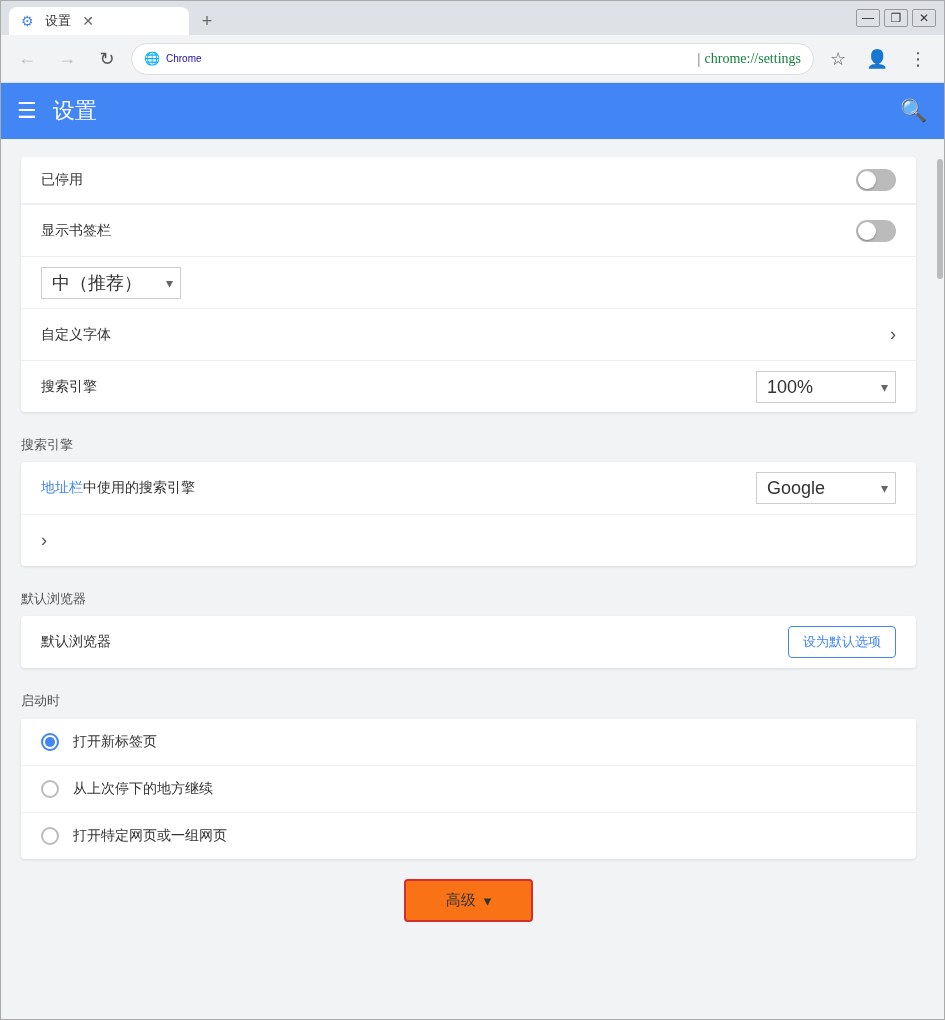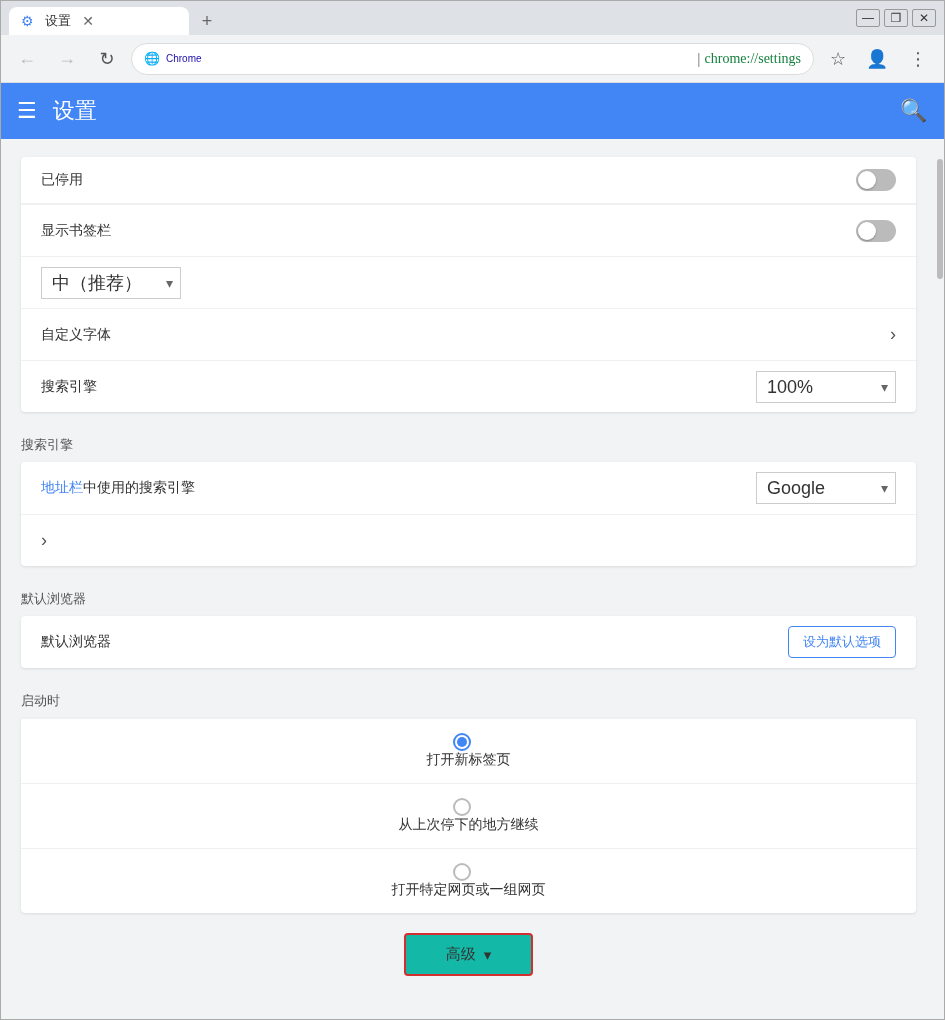--- a/index.html
+++ b/index.html
@@ -62,29 +62,29 @@
     .select-wrapper { position: relative; display: inline-flex; align-items: center; }
     .select-arrow { position: absolute; right: 8px; pointer-events: none; font-size: 14px; color: #666; }
 
     
     .arrow-btn { color: #555; font-size: 18px; cursor: pointer; }
 
     
     .action-btn { border: 1px solid #4285f4; color: #4285f4; background: #fff; border-radius: 4px; padding: 6px 14px; font-size: 13px; cursor: pointer; white-space: nowrap; }
 
     
-    .radio-row { display: flex; align-items: center; padding: 14px 20px; border-top: 1px solid #f0f0f0; flex-direction: column; }
+    .radio-row { display: flex; align-items: center; padding: 14px 20px; border-top: 1px solid #f0f0f0; }
     .radio-input { width: 18px; height: 18px; border-radius: 50%; border: 2px solid #bbb; flex-shrink: 0; margin-right: 14px; position: relative; cursor: pointer; }
     .radio-input.checked { border-color: #4285f4; }
     .radio-input.checked::after { content: ''; width: 10px; height: 10px; background: #4285f4; border-radius: 50%; position: absolute; top: 50%; left: 50%; transform: translate(-50%, -50%); }
     .radio-label { font-size: 14px; color: #333; }
 
     
     .advanced-btn-wrapper { display: flex; justify-content: center; margin: 20px 0; }
-    .advanced-btn { border: 2px solid #d32f2f; color: #333; background: #14b8a6; border-radius: 4px; padding: 10px 40px; font-size: 15px; cursor: pointer; display: flex; align-items: center; gap: 8px; }
+    .advanced-btn { border: 2px solid #d32f2f; color: #333; background: #f97316; border-radius: 4px; padding: 10px 40px; font-size: 15px; cursor: pointer; display: flex; align-items: center; gap: 8px; }
 
     .top-partial-row { display: flex; align-items: center; padding: 12px 20px; border-bottom: 1px solid #f0f0f0; }
   </style>
 </head>
 <body>
 
 <div class="window-frame">
 
   <div class="title-bar">
     <div class="tab-area">

